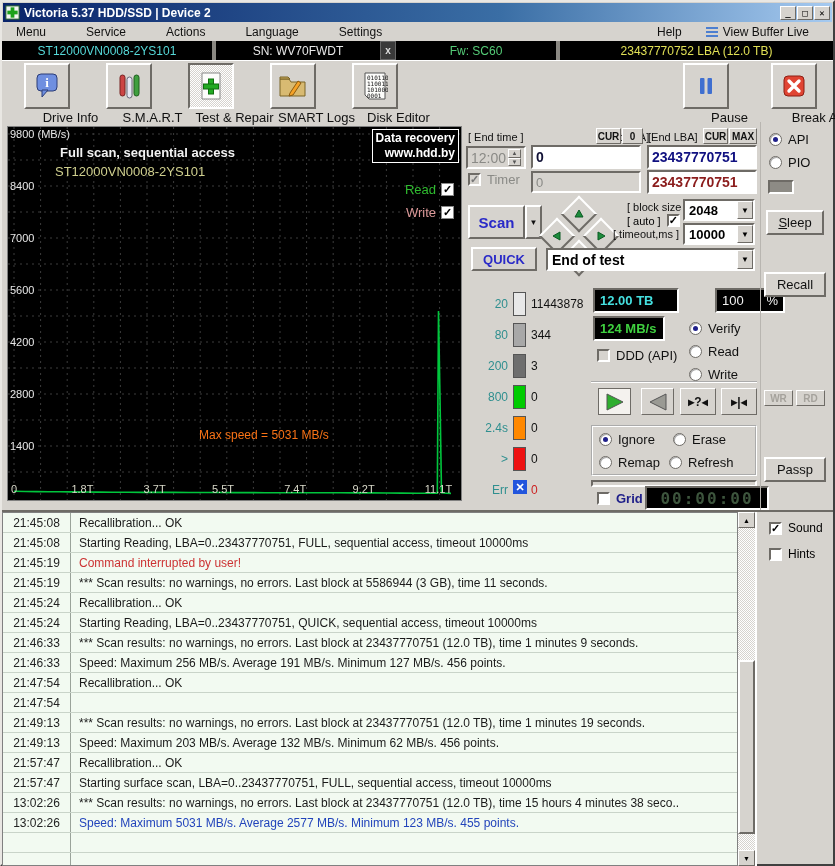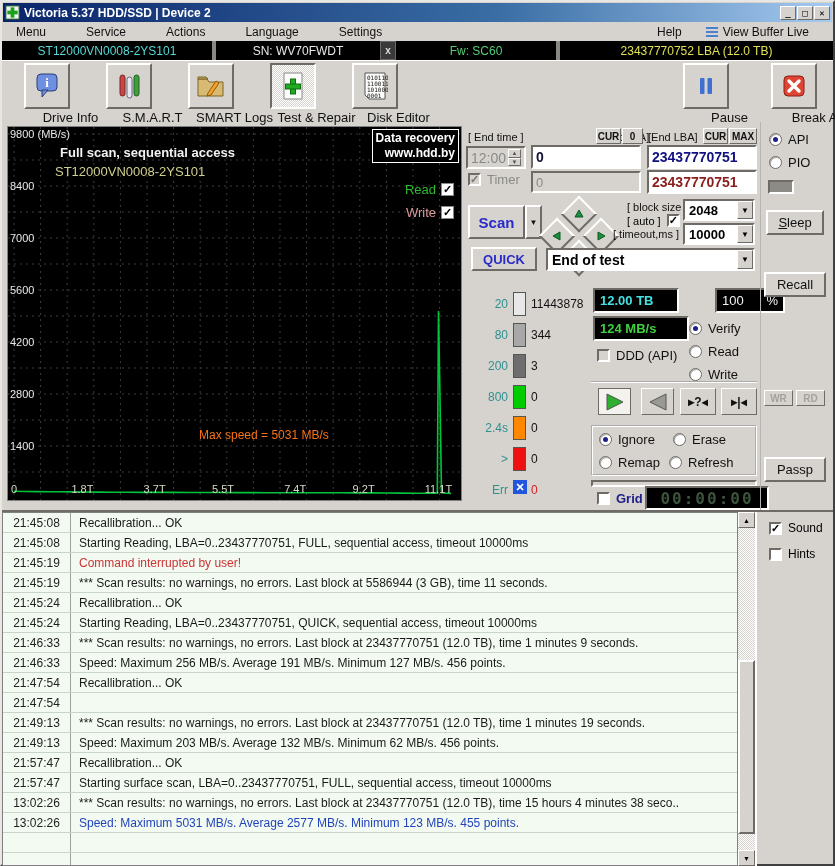--- a/index.html
+++ b/index.html
@@ -163,39 +163,39 @@
         <span class="tbtn">
           <span class="tsq raised">
             <svg width="28" height="28" viewBox="0 0 28 28">
               <rect x="5" y="3" width="5" height="21" rx="2.5" fill="#cc4444" stroke="#772222"></rect>
               <rect x="12" y="5" width="5" height="21" rx="2.5" fill="#e8e8f4" stroke="#667"></rect>
               <rect x="19" y="3" width="5" height="21" rx="2.5" fill="#3f9f3f" stroke="#1f5f1f"></rect>
             </svg>
           </span>
           <span class="tlabel">S.M.A.R.T</span>
         </span>
+        <span class="tbtn pressed">
+          <span class="tsq raised dither">
+            <svg width="26" height="30" viewBox="0 0 26 30">
+              <path d="M4 2 L22 2 L22 28 L4 28 Z" fill="#fdfdfb" stroke="#888"></path>
+              <rect x="10.5" y="8" width="5" height="15" fill="#22aa22" stroke="#0e6e0e"></rect>
+              <rect x="5.5" y="13" width="15" height="5" fill="#22aa22" stroke="#0e6e0e"></rect>
+            </svg>
+          </span>
+          <span class="tlabel">Test &amp; Repair</span>
+        </span>
         <span class="tbtn">
           <span class="tsq raised">
             <svg width="30" height="28" viewBox="0 0 30 28">
               <path d="M2 7 L11 7 L13 10 L27 10 L27 24 L2 24 Z" fill="#d8ba72" stroke="#7a6426"></path>
               <path d="M2 7 L2 5 L10 5 L12 7 Z" fill="#c7a95e" stroke="#7a6426"></path>
               <path d="M12 21 L20 9 L23 11 L15 23 L11 24 Z" fill="#f5a227" stroke="#8a5a10"></path>
             </svg>
           </span>
           <span class="tlabel">SMART Logs</span>
-        </span>
-        <span class="tbtn pressed">
-          <span class="tsq raised dither">
-            <svg width="26" height="30" viewBox="0 0 26 30">
-              <path d="M4 2 L22 2 L22 28 L4 28 Z" fill="#fdfdfb" stroke="#888"></path>
-              <rect x="10.5" y="8" width="5" height="15" fill="#22aa22" stroke="#0e6e0e"></rect>
-              <rect x="5.5" y="13" width="15" height="5" fill="#22aa22" stroke="#0e6e0e"></rect>
-            </svg>
-          </span>
-          <span class="tlabel">Test &amp; Repair</span>
         </span>
         <span class="tbtn">
           <span class="tsq raised">
             <svg width="26" height="30" viewBox="0 0 26 30">
               <path d="M3 2 L23 2 L23 28 L7 28 L3 24 Z" fill="#fdfdfb" stroke="#555"></path>
               <text x="5" y="9" font-size="6" fill="#111" font-family="DejaVu Sans Mono,monospace">010110</text>
               <text x="5" y="15" font-size="6" fill="#111" font-family="DejaVu Sans Mono,monospace">110011</text>
               <text x="5" y="21" font-size="6" fill="#111" font-family="DejaVu Sans Mono,monospace">101000</text>
               <text x="5" y="27" font-size="6" fill="#111" font-family="DejaVu Sans Mono,monospace">0001</text>
             </svg>
@@ -393,21 +393,21 @@
         <span class="cntlabel" style="left:466px; top:361px;">Err</span>
      <span style="position:absolute; left:511px; top:358px; width:14px; height:14px; background:#2255dd; color:#fff; font-weight:bold; font-size:11px; text-align:center; line-height:14px;">✕</span>
      <span class="cntval" style="left:529px; top:361px; color:#cc2222;">0</span>
       </div>
 
     <div class="ledbox blackbox" style="left:591px; top:166px; width:86px; height:25px; color:#45e0e0;">12.00 TB</div>
     <div class="ledbox blackbox" style="left:685px; top:166px; width:70px; height:25px; color:#f0f0f0; font-weight:normal; justify-content:space-between;margin-left:28px;">
       <span>100</span>
         <span>%</span>
     </div>
-    <div class="ledbox blackbox" style="left:591px; top:194px; width:96px; height:25px; color:#3fd03f;">124 MB/s</div>
+    <div class="ledbox blackbox" style="left:591px; top:194px; width:72px; height:25px; color:#3fd03f;">124 MB/s</div>
 
     <div class="hrow" style="left:687px; top:199px;">
       <span class="radio sel"></span>
         <span class="rlabel">Verify</span>
     </div>
     <div class="hrow" style="left:687px; top:222px;">
       <span class="radio"></span>
         <span class="rlabel">Read</span>
     </div>
     <div class="hrow" style="left:687px; top:245px;">

